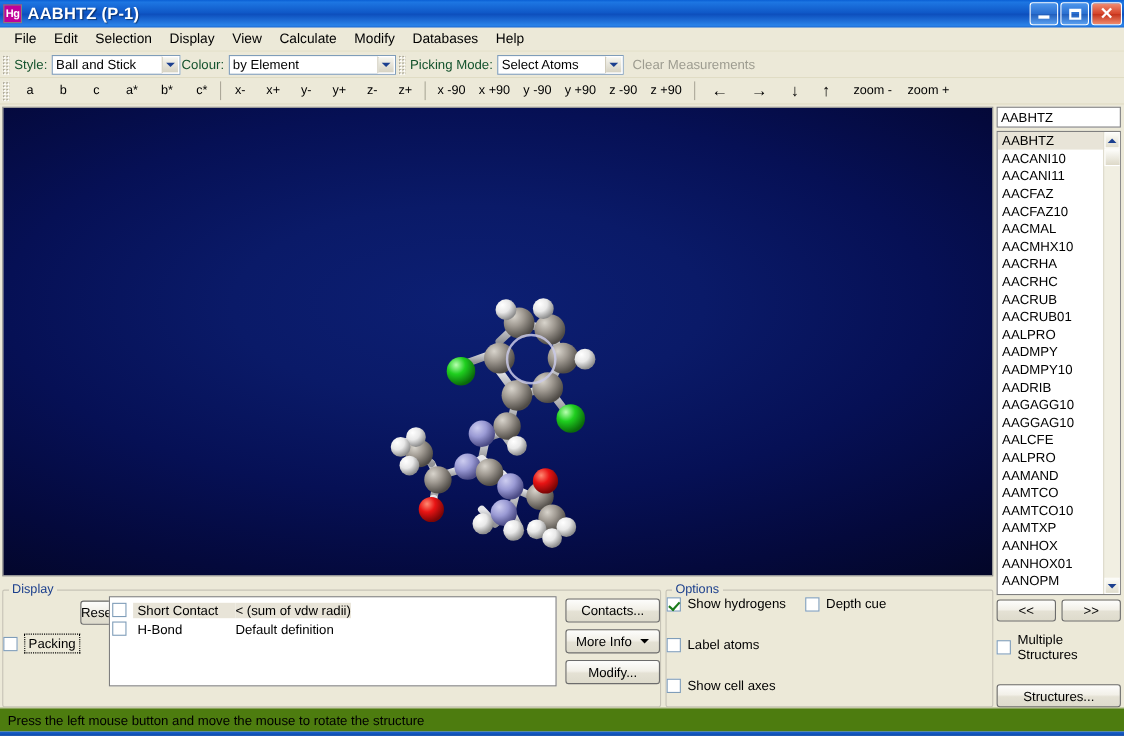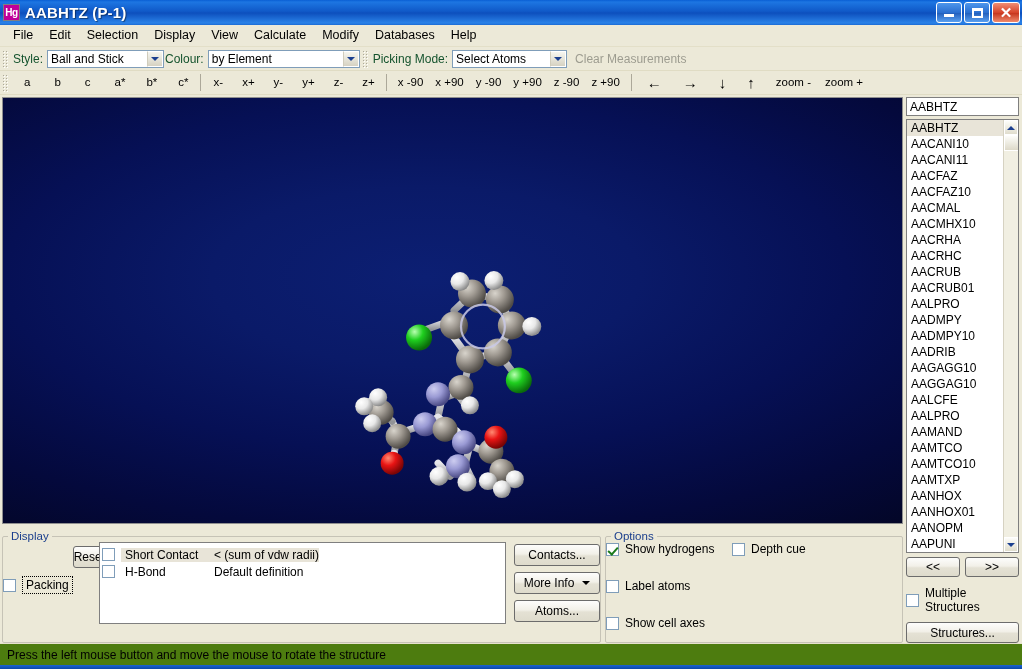--- a/index.html
+++ b/index.html
@@ -331,21 +331,21 @@
   .sb-track { flex: 1; background: #f1efe2; position: relative; }
   .sb-thumb {
     position: absolute; left: 0; top: 0;
     width: 15px; height: 16px;
     background: linear-gradient(to bottom, #fdfdfa, #ddd9c8);
     border: 1px solid #ffffff;
   }
   .nav-row { display: flex; gap: 5px; margin-top: 4px; flex: none; }
   .nav-row .btn { flex: 1; height: 20px; font-size: 12px; }
   .ms-row { margin-top: 9px; font-size: 12px; flex: none; }
-  .btn-structures { margin-top: 8px; height: 21px; flex: none; }
+  .btn-structures { margin-top: 20px; height: 21px; flex: none; }
 
   
   .statusbar {
     height: 22px;
     background: #4d7c0f;
     display: flex; align-items: center;
     padding-left: 7px;
     font-size: 12px;
     color: #000;
     flex: none;
@@ -604,21 +604,21 @@
                 <span class="ds">Default definition</span>
               </div>
             </div>
 
             <div class="disp-right">
               <div class="btn">Contacts...</div>
               <div class="btn with-arrow">
                 <span>More Info</span>
                 <span class="btn-arrow"></span>
               </div>
-              <div class="btn">Atoms...</div>
+              <div class="btn">Modify...</div>
             </div>
           </div>
         </fieldset>
 
         <fieldset class="group grp-options">
           <legend>Options</legend>
           <div class="opt-grid">
             <div class="cbrow">
               <span class="cbox checked"></span>
               <span>Show hydrogens</span>

